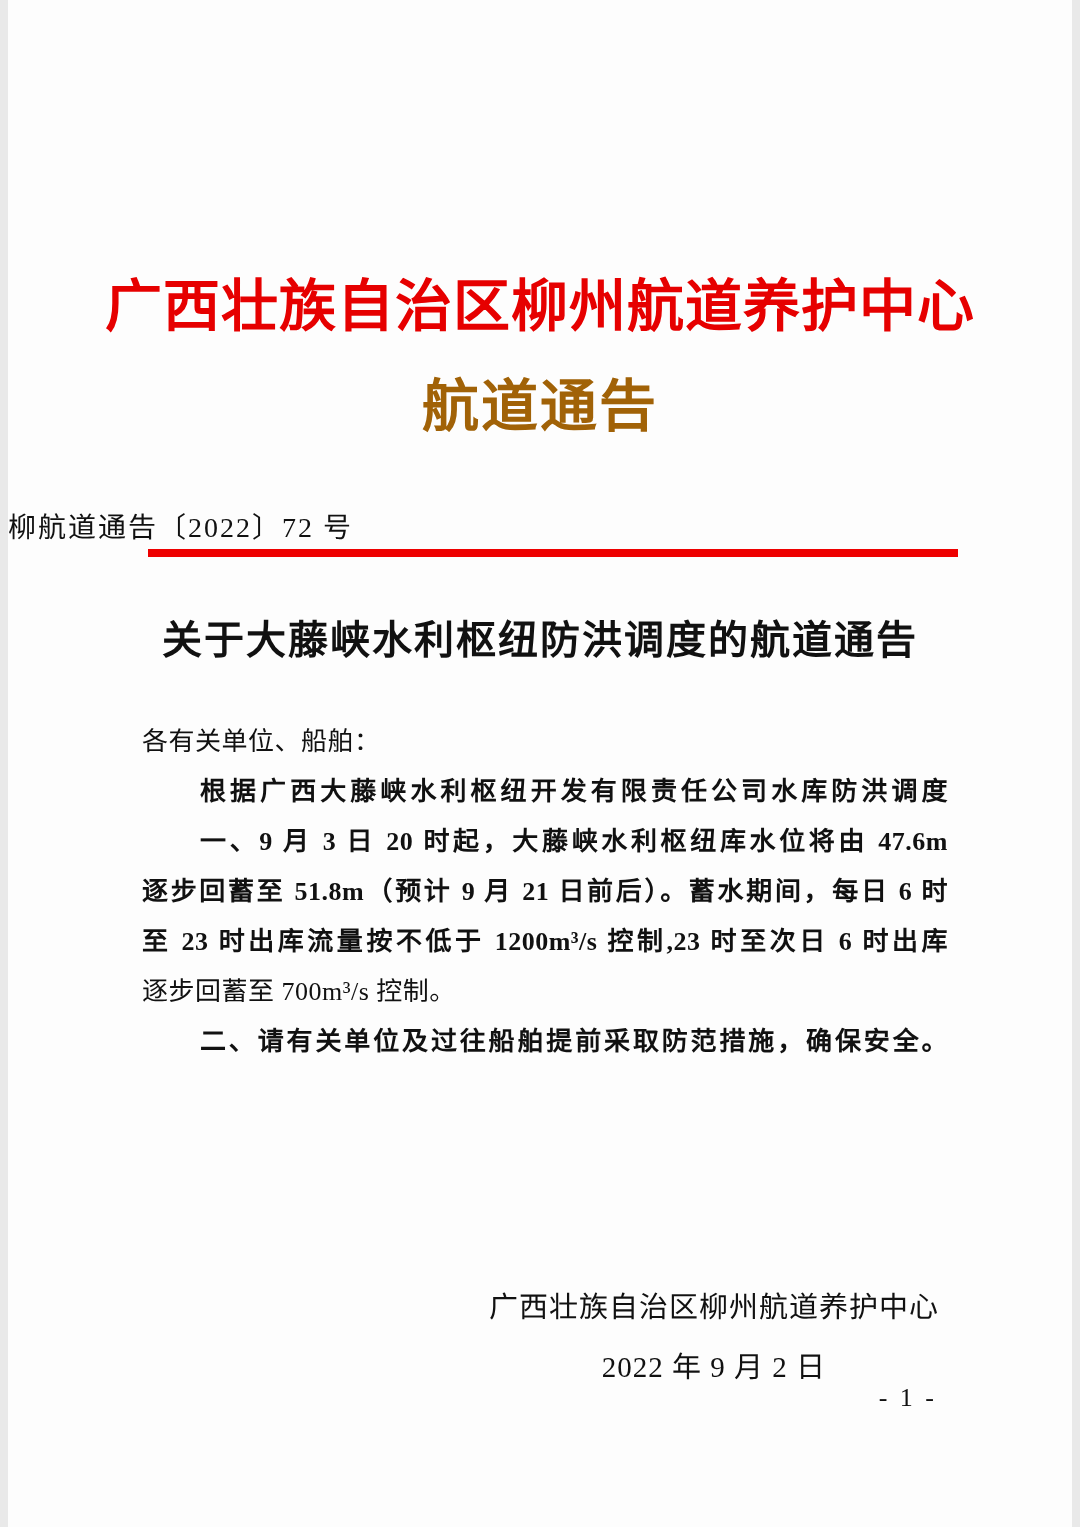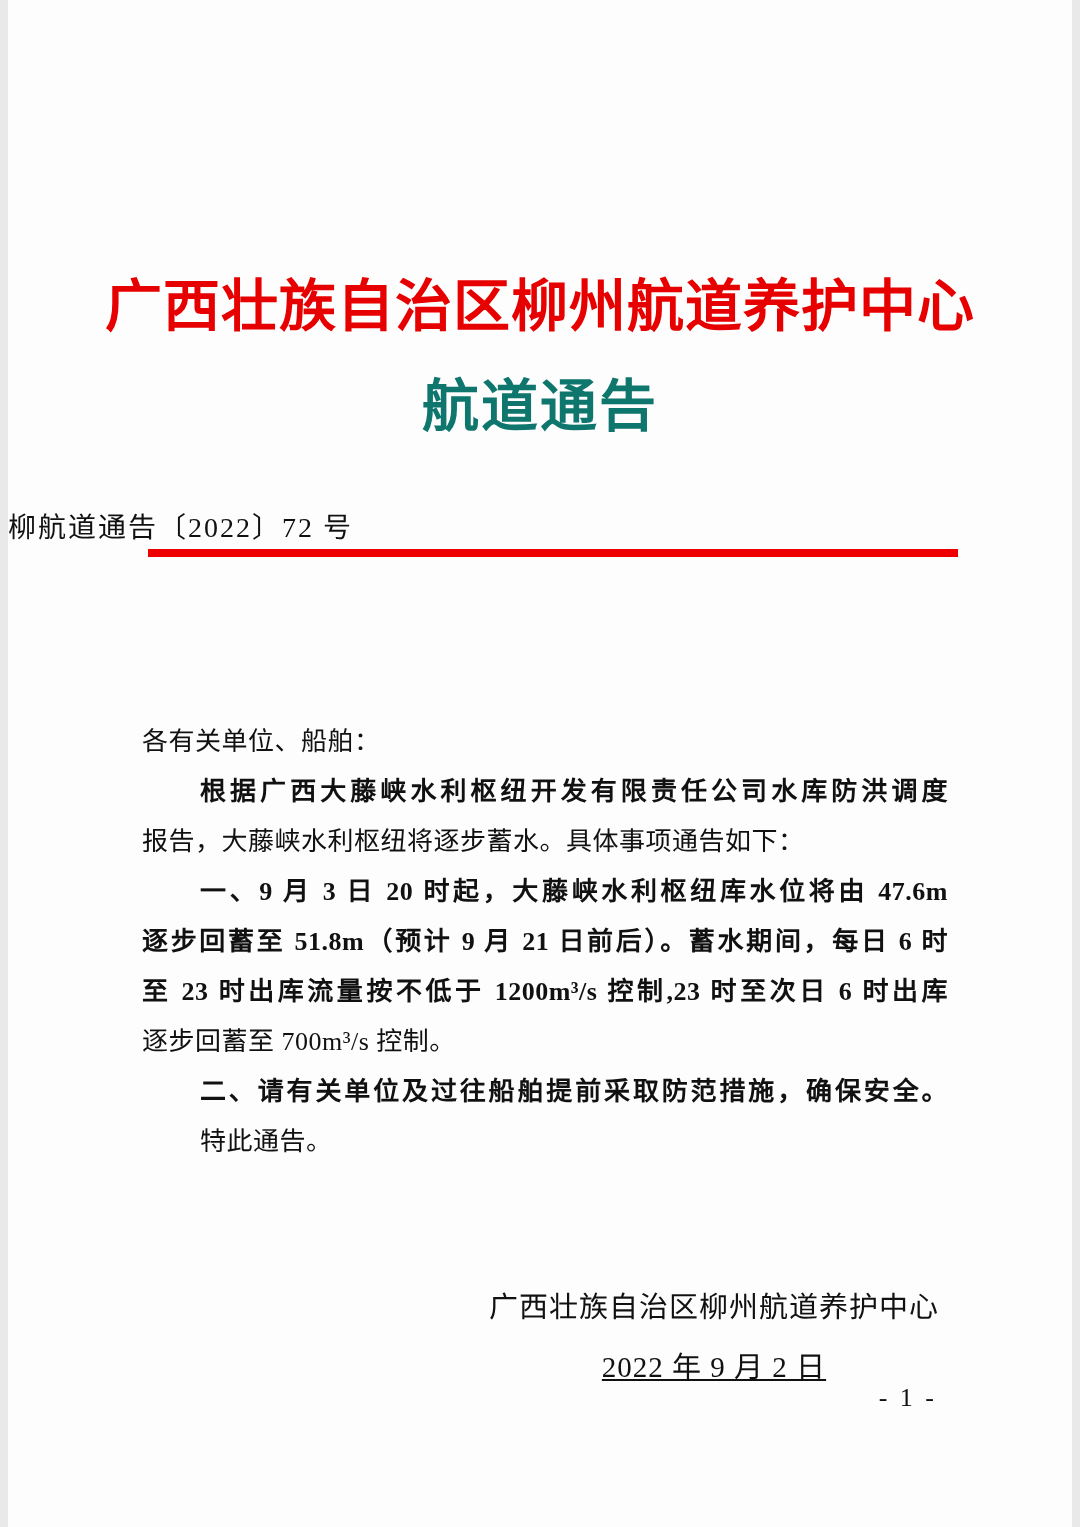--- a/index.html
+++ b/index.html
@@ -89,56 +89,54 @@
   .sig-org {
     font-size: 29px;
     letter-spacing: 1px;
     white-space: nowrap;
   }
   .sig-date {
     margin-top: 18px;
     font-size: 29px;
     letter-spacing: 1px;
     white-space: nowrap;
-    text-decoration: underline;
   }
 
   .page-number {
     position: absolute;
     top: 1383px;
     right: 135px;
     font-size: 26px;
     letter-spacing: 3px;
     white-space: nowrap;
   }
 </style>
 </head>
 <body>
 
 <div class="page">
 
   <div class="org-title line1" style="color: rgb(230, 0, 0);">广西壮族自治区柳州航道养护中心</div>
 
-  <div class="org-title line2" style="color: #0f766e;">航道通告</div>
+  <div class="org-title line2" style="color: #a16207;">航道通告</div>
 
   <div class="doc-number">柳航道通告〔2022〕72 号</div>
 
   <div class="red-rule" style="background-color: rgb(238, 0, 0);"></div>
 
+  <div class="notice-title">关于大藤峡水利枢纽防洪调度的航道通告</div>
 
   <div class="body-text">
     <div class="bline">各有关单位、船舶：</div>
     <div class="bline indent fill">根据广西大藤峡水利枢纽开发有限责任公司水库防洪调度</div>
-    <div class="bline">报告，大藤峡水利枢纽将逐步蓄水。具体事项通告如下：</div>
     <div class="bline indent fill">一、9 月 3 日 20 时起，大藤峡水利枢纽库水位将由 47.6m</div>
     <div class="bline fill">逐步回蓄至 51.8m（预计 9 月 21 日前后）。蓄水期间，每日 6 时</div>
     <div class="bline fill">至 23 时出库流量按不低于 1200m³/s 控制,23 时至次日 6 时出库</div>
     <div class="bline">逐步回蓄至 700m³/s 控制。</div>
     <div class="bline indent fill">二、请有关单位及过往船舶提前采取防范措施，确保安全。</div>
-    <div class="bline indent">特此通告。</div>
   </div>
 
   <div class="sig-block">
     <div class="sig-org">广西壮族自治区柳州航道养护中心</div>
     <div class="sig-date">2022 年 9 月 2 日</div>
   </div>
 
   <div class="page-number">- 1 -</div>
 
 </div>

